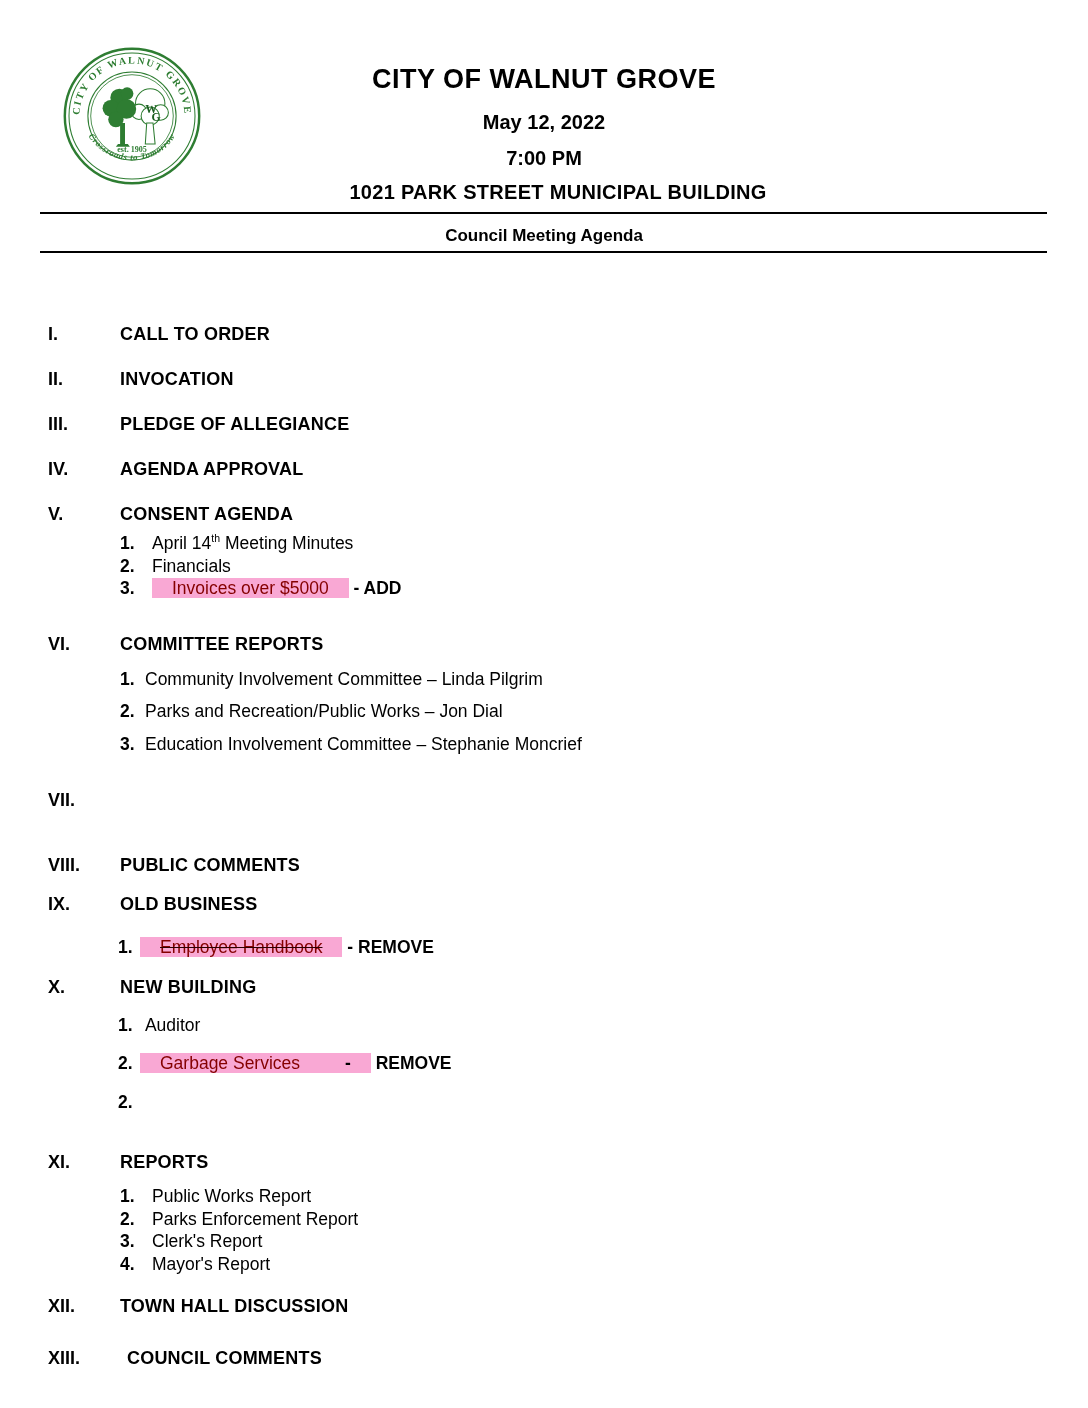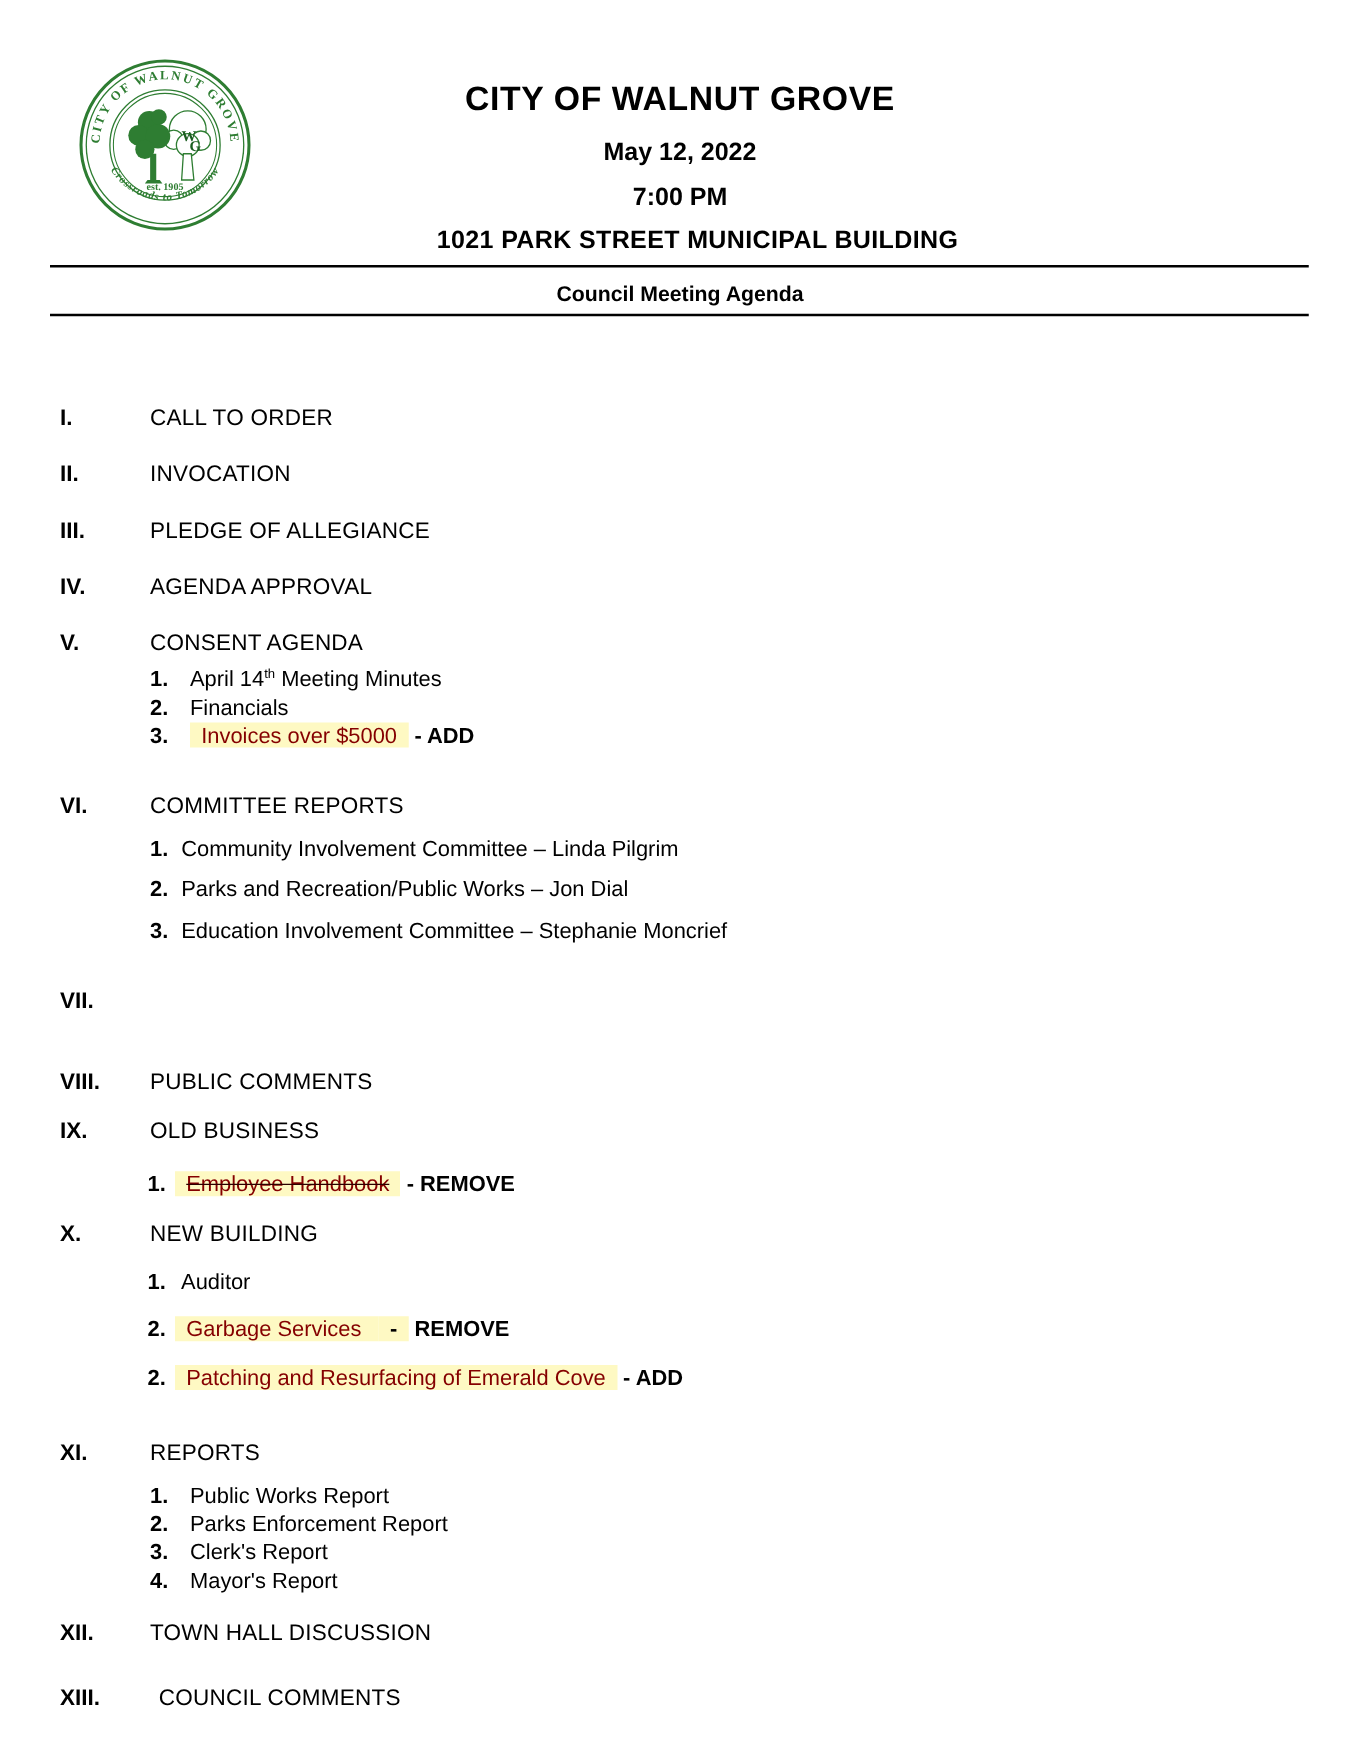--- a/index.html
+++ b/index.html
@@ -16,26 +16,26 @@
   .loc{font-size:20px;font-weight:bold;line-height:24px;margin-top:10px;letter-spacing:.3px;padding-left:28px;}
   .rule{border-top:2px solid #000;height:0;margin:8px 41px 0 40px;}
   .rule2{border-top:2px solid #000;height:0;margin:5px 41px 0 40px;}
   .sub1{font-size:17px;font-weight:bold;line-height:21px;margin-top:9px;}
   .sub2{font-size:17px;font-weight:bold;line-height:21px;margin-top:11px;}
   
   .content{padding:70px 40px 0 48px;}
   .sec{margin-top:23px;}
   .hrow{display:flex;}
   .numeral{width:72px;flex:0 0 72px;font-weight:bold;font-size:18px;line-height:22px;}
-  .stitle{font-weight:normal;font-size:18px;line-height:22px;letter-spacing:.2px;}
+  .stitle{font-weight:bold;font-size:18px;line-height:22px;letter-spacing:.2px;}
   .items{margin-left:72px;font-size:17.5px;}
   .item{display:flex;line-height:22.5px;}
   .inum{font-weight:bold;flex:0 0 32px;min-width:32px;}
   .itext{white-space:pre-wrap;}
-  .seg.hl{background:#fef9c3;color:#850000;padding:0 9px;text-align:center;}
+  .seg.hl{background:#f9a8d4;color:#850000;padding:0 20px;text-align:center;}
   .seg.bold{font-weight:bold;}
   .seg.hl.bold{color:#000;}
   .seg.strike{text-decoration:line-through;text-decoration-color:#2b0000;}
   sup.seg{font-size:60%;vertical-align:super;line-height:0;}
   
   .sec-I{margin-top:0;}
   .sec-V .items{margin-top:7px;}
   .sec-VI{margin-top:33px;}
   .sec-VI .items{margin-top:13px;}
   .sec-VI .item{margin-bottom:10px;}
@@ -206,21 +206,20 @@
           <div class="item">
             <span class="inum">1.</span>
             <span class="itext"><span class="seg"> Auditor</span></span>
           </div>
           <div class="item">
             <span class="inum">2.</span>
             <span class="itext"><span class="seg hl">Garbage Services </span><span class="seg hl bold">-</span><span class="seg bold"> REMOVE</span></span>
           </div>
           <div class="item">
             <span class="inum">2.</span>
-            <span class="itext"><span class="seg hl">Patching and Resurfacing of Emerald Cove</span><span class="seg bold"> - ADD</span></span>
           </div>
         </div>
       </section>
       <section class="sec sec-XI">
         <div class="hrow">
           <span class="numeral">XI.</span>
           <span class="stitle">REPORTS</span>
         </div>
         <div class="items">
           <div class="item">

